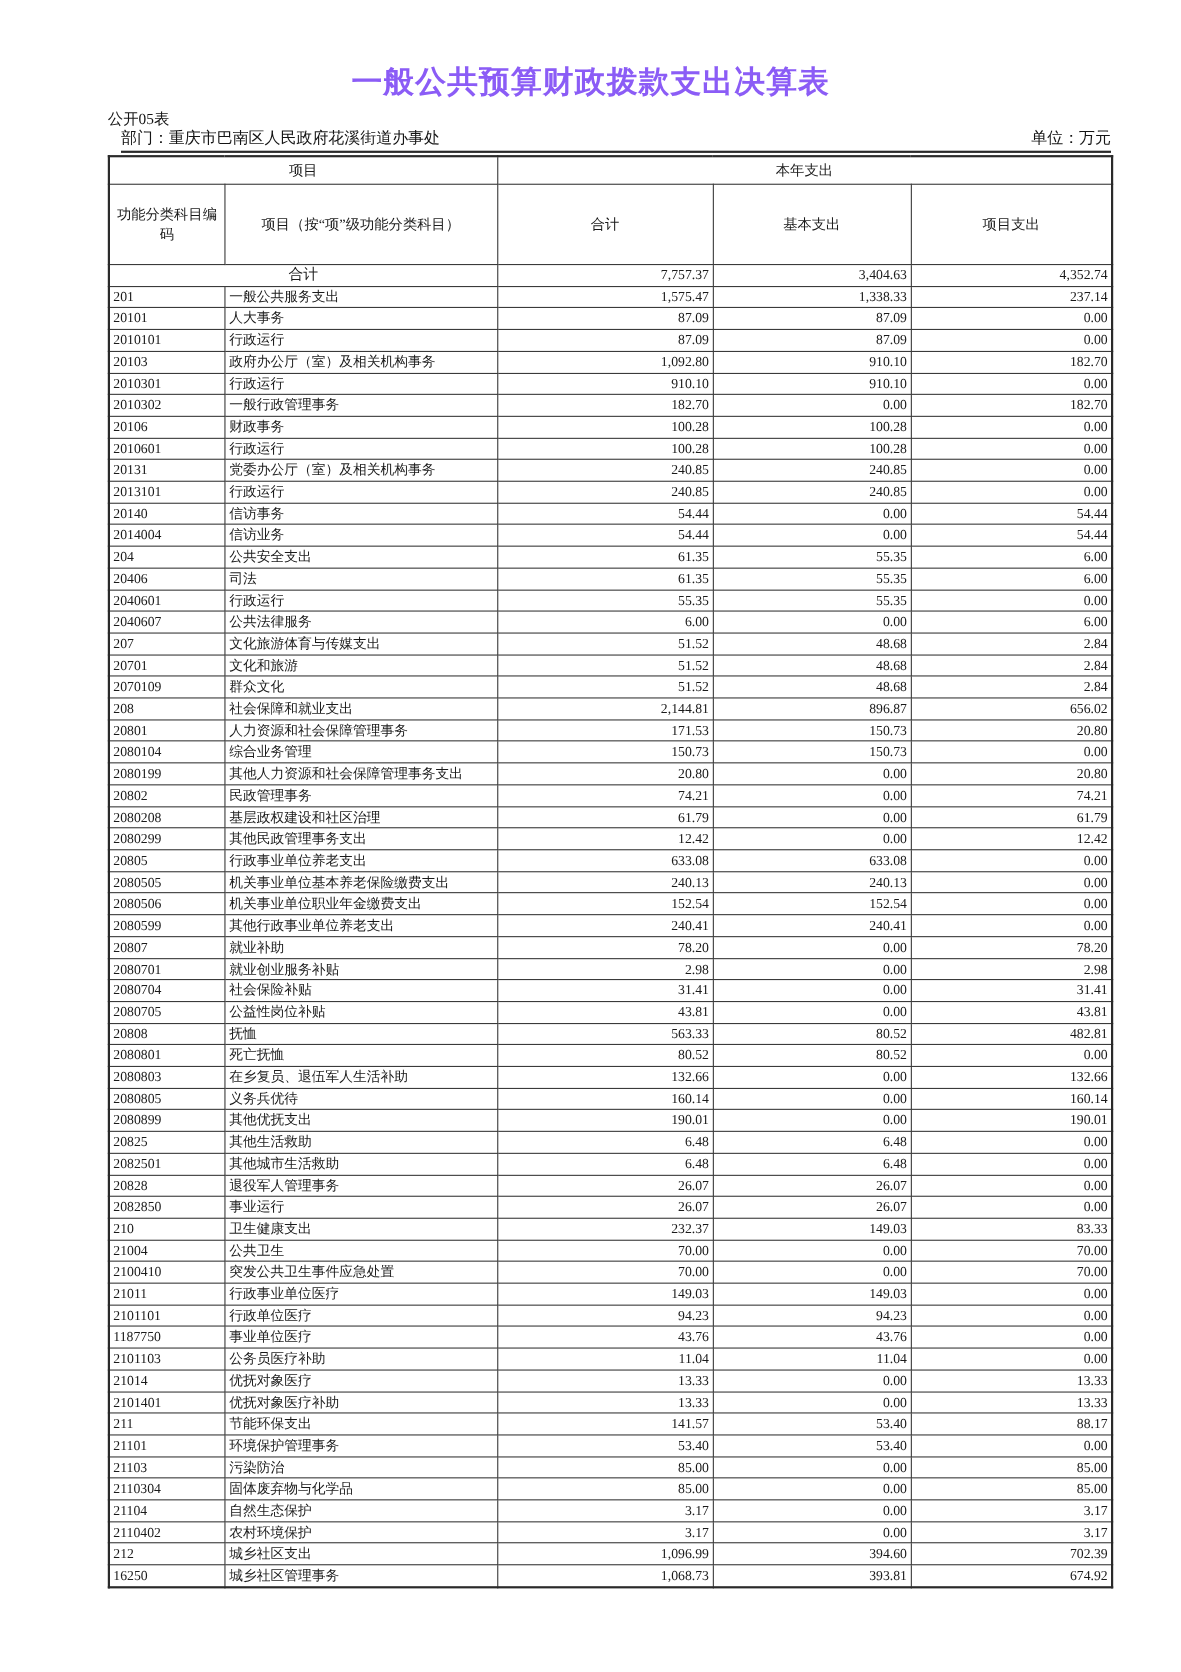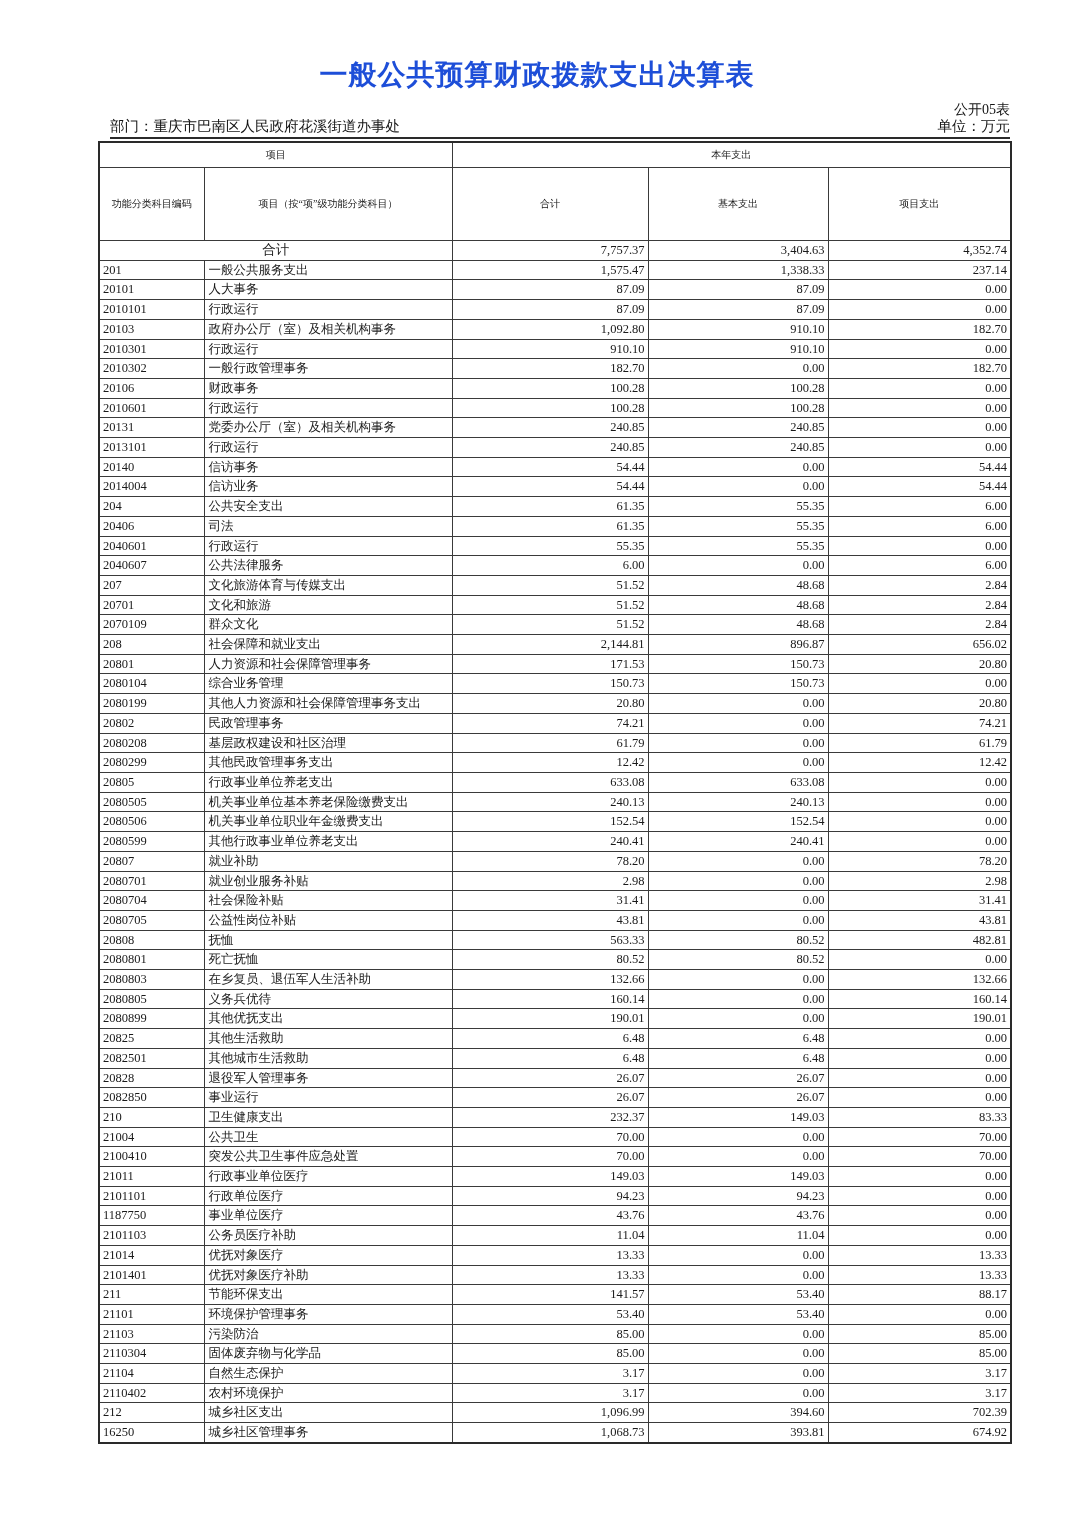--- a/index.html
+++ b/index.html
@@ -9,26 +9,26 @@
     color:#141414;
     -webkit-font-smoothing:antialiased;
   }
   .sheet{position:relative;width:1074px;height:1520px;background:#fff;overflow:hidden;}
   .page-title{
     padding-top:56px;
     text-align:center;
     font-size:28px;
     font-weight:bold;
     letter-spacing:1px;
-    color:#1d4ed8;
+    color:#8b5cf6;
   }
   .head-block{width:912px;margin-left:98px;}
   .sheet-code-line{
     margin-top:8px;
-    text-align:right;
+    text-align:left;
     font-size:14px;
     line-height:16px;
   }
   .meta-line{
     display:flex;
     justify-content:space-between;
     align-items:flex-end;
     font-size:14.5px;
     line-height:17px;
     padding-bottom:2px;
@@ -51,21 +51,21 @@
   .budget th,.budget td{
     border:1px solid #3a3a3a;
     font-weight:normal;
     overflow:hidden;
     white-space:normal;
     box-sizing:border-box;
   }
   .budget thead th{
     text-align:center;
     vertical-align:middle;
-    font-size:10px;
+    font-size:13px;
     color:#1a1a1a;
   }
   .budget tr.group-row th{height:22px;line-height:22px;}
   .budget tr.cols-row th{height:73px;padding:2px 4px;line-height:18px;}
   .budget td{
     height:18.7px;
     line-height:18.7px;
     font-size:12.5px;
     padding:0;
     vertical-align:middle;

